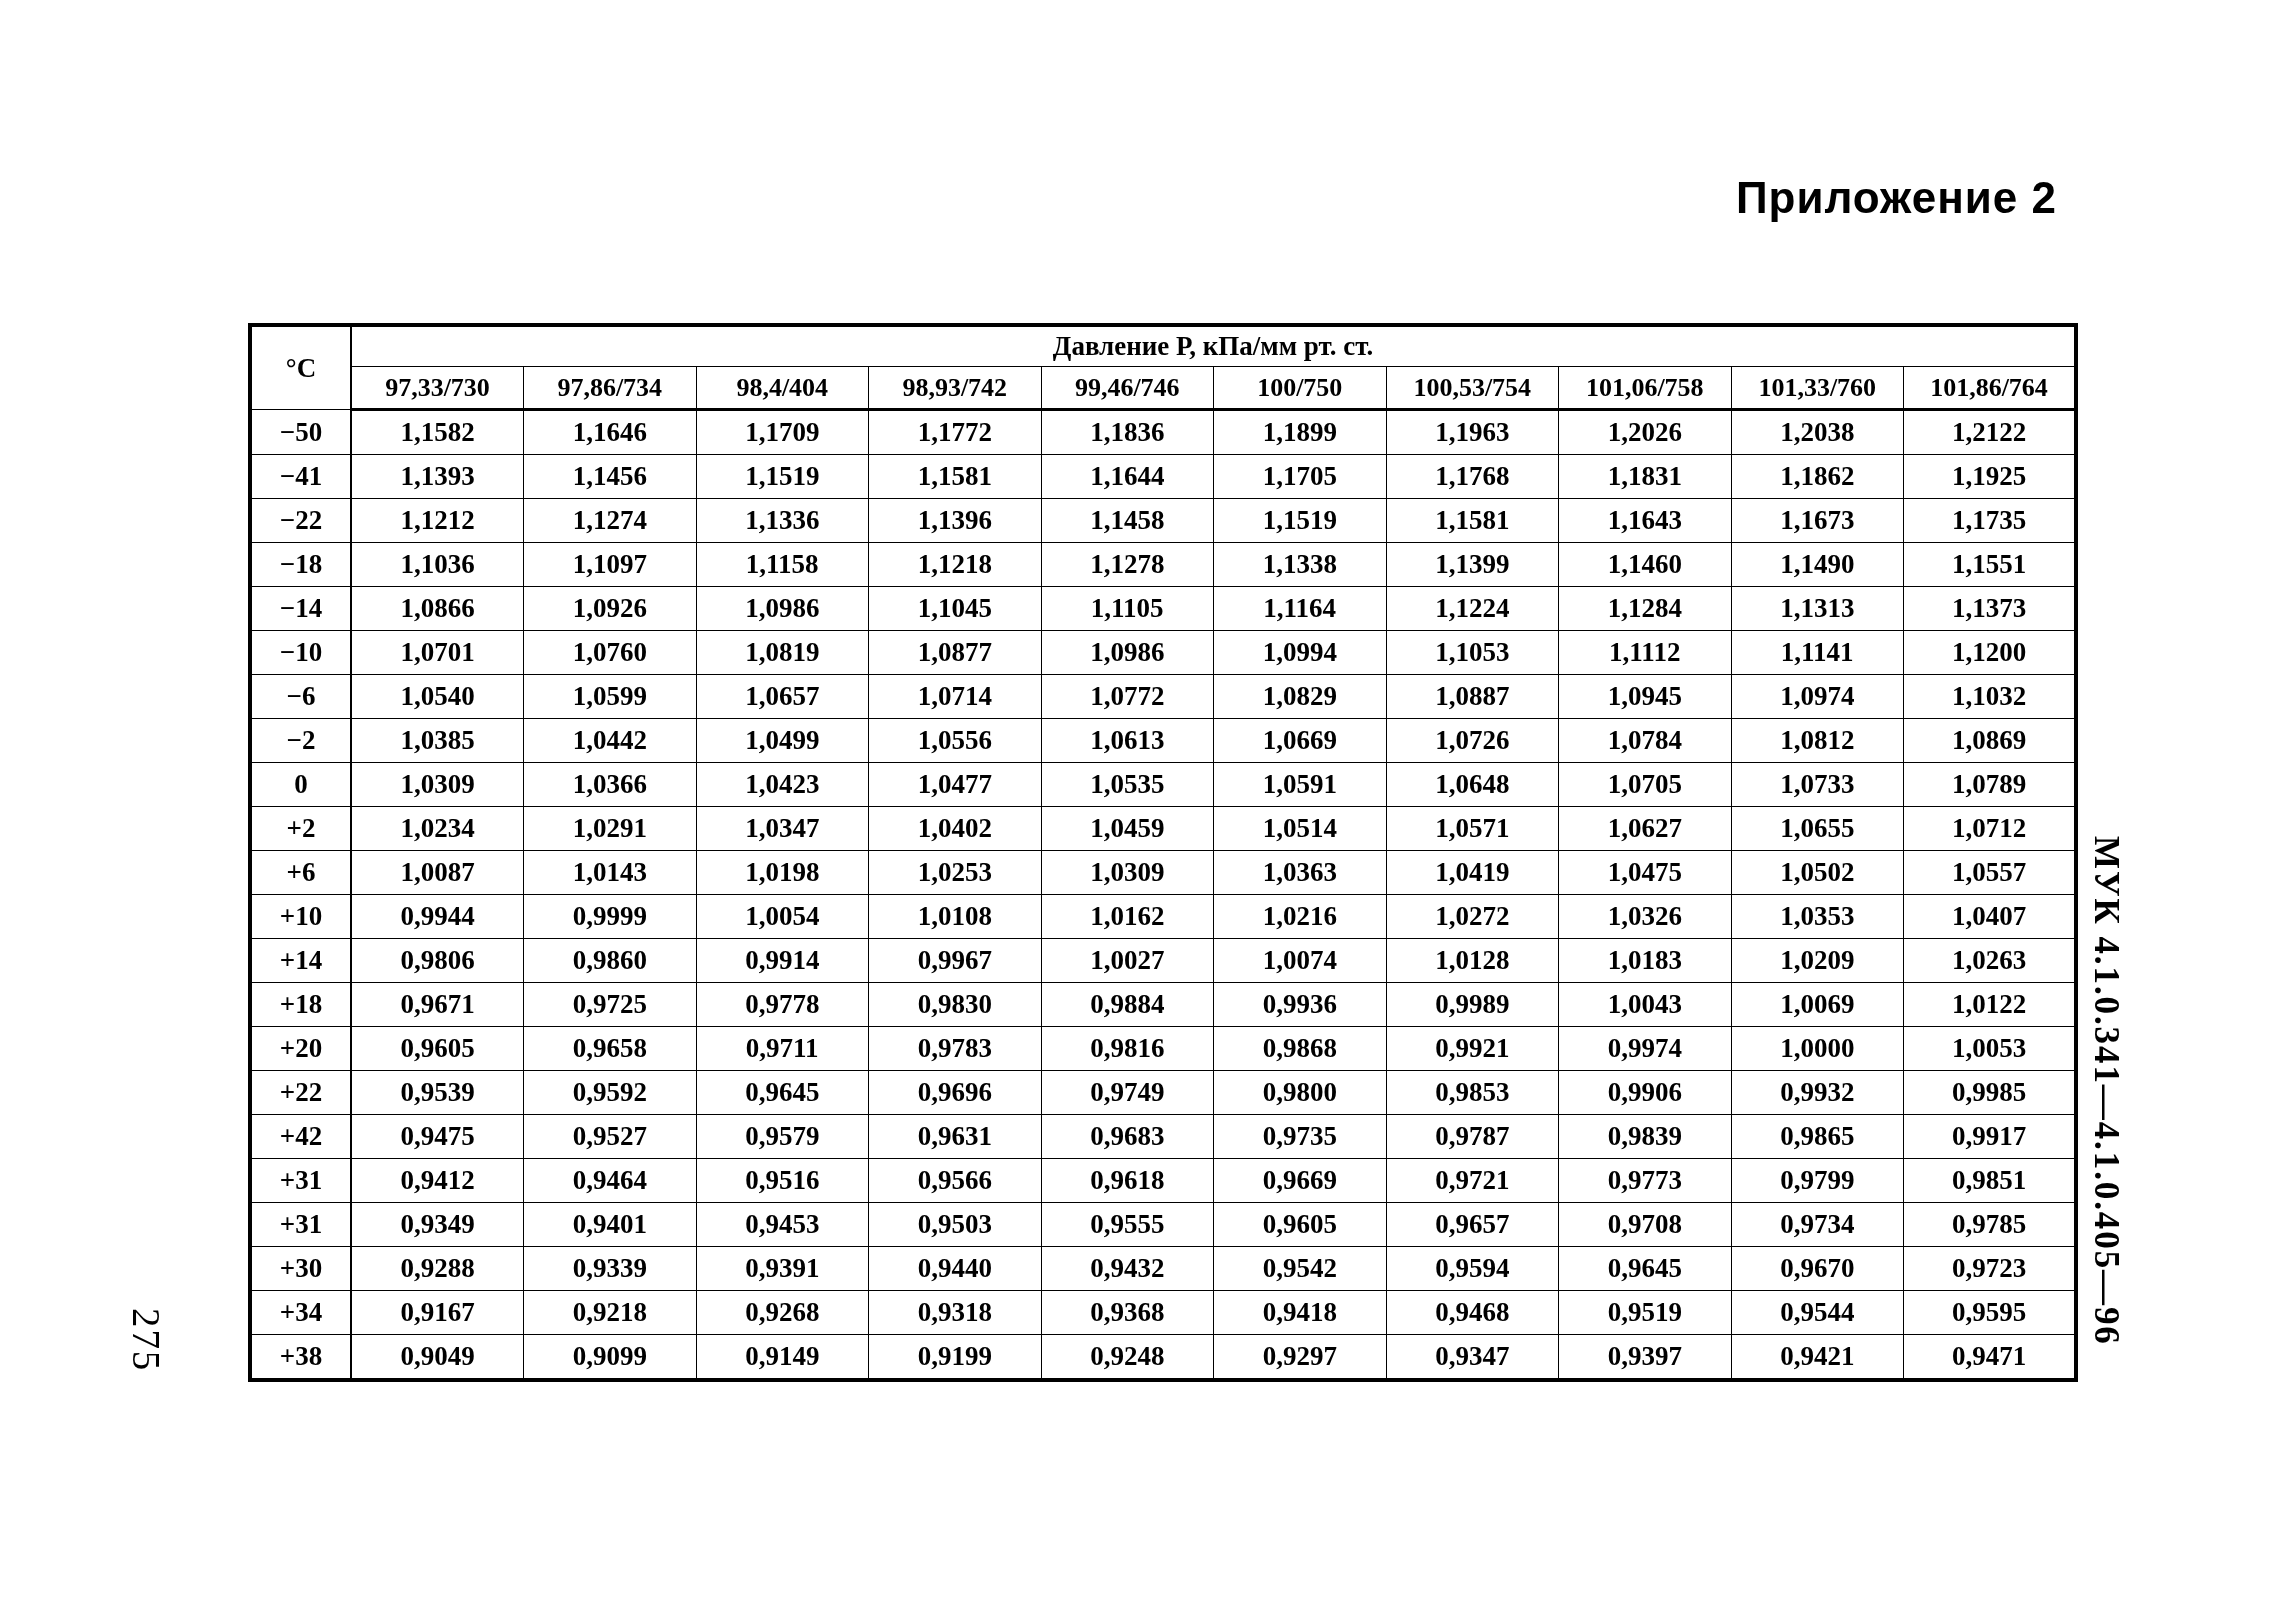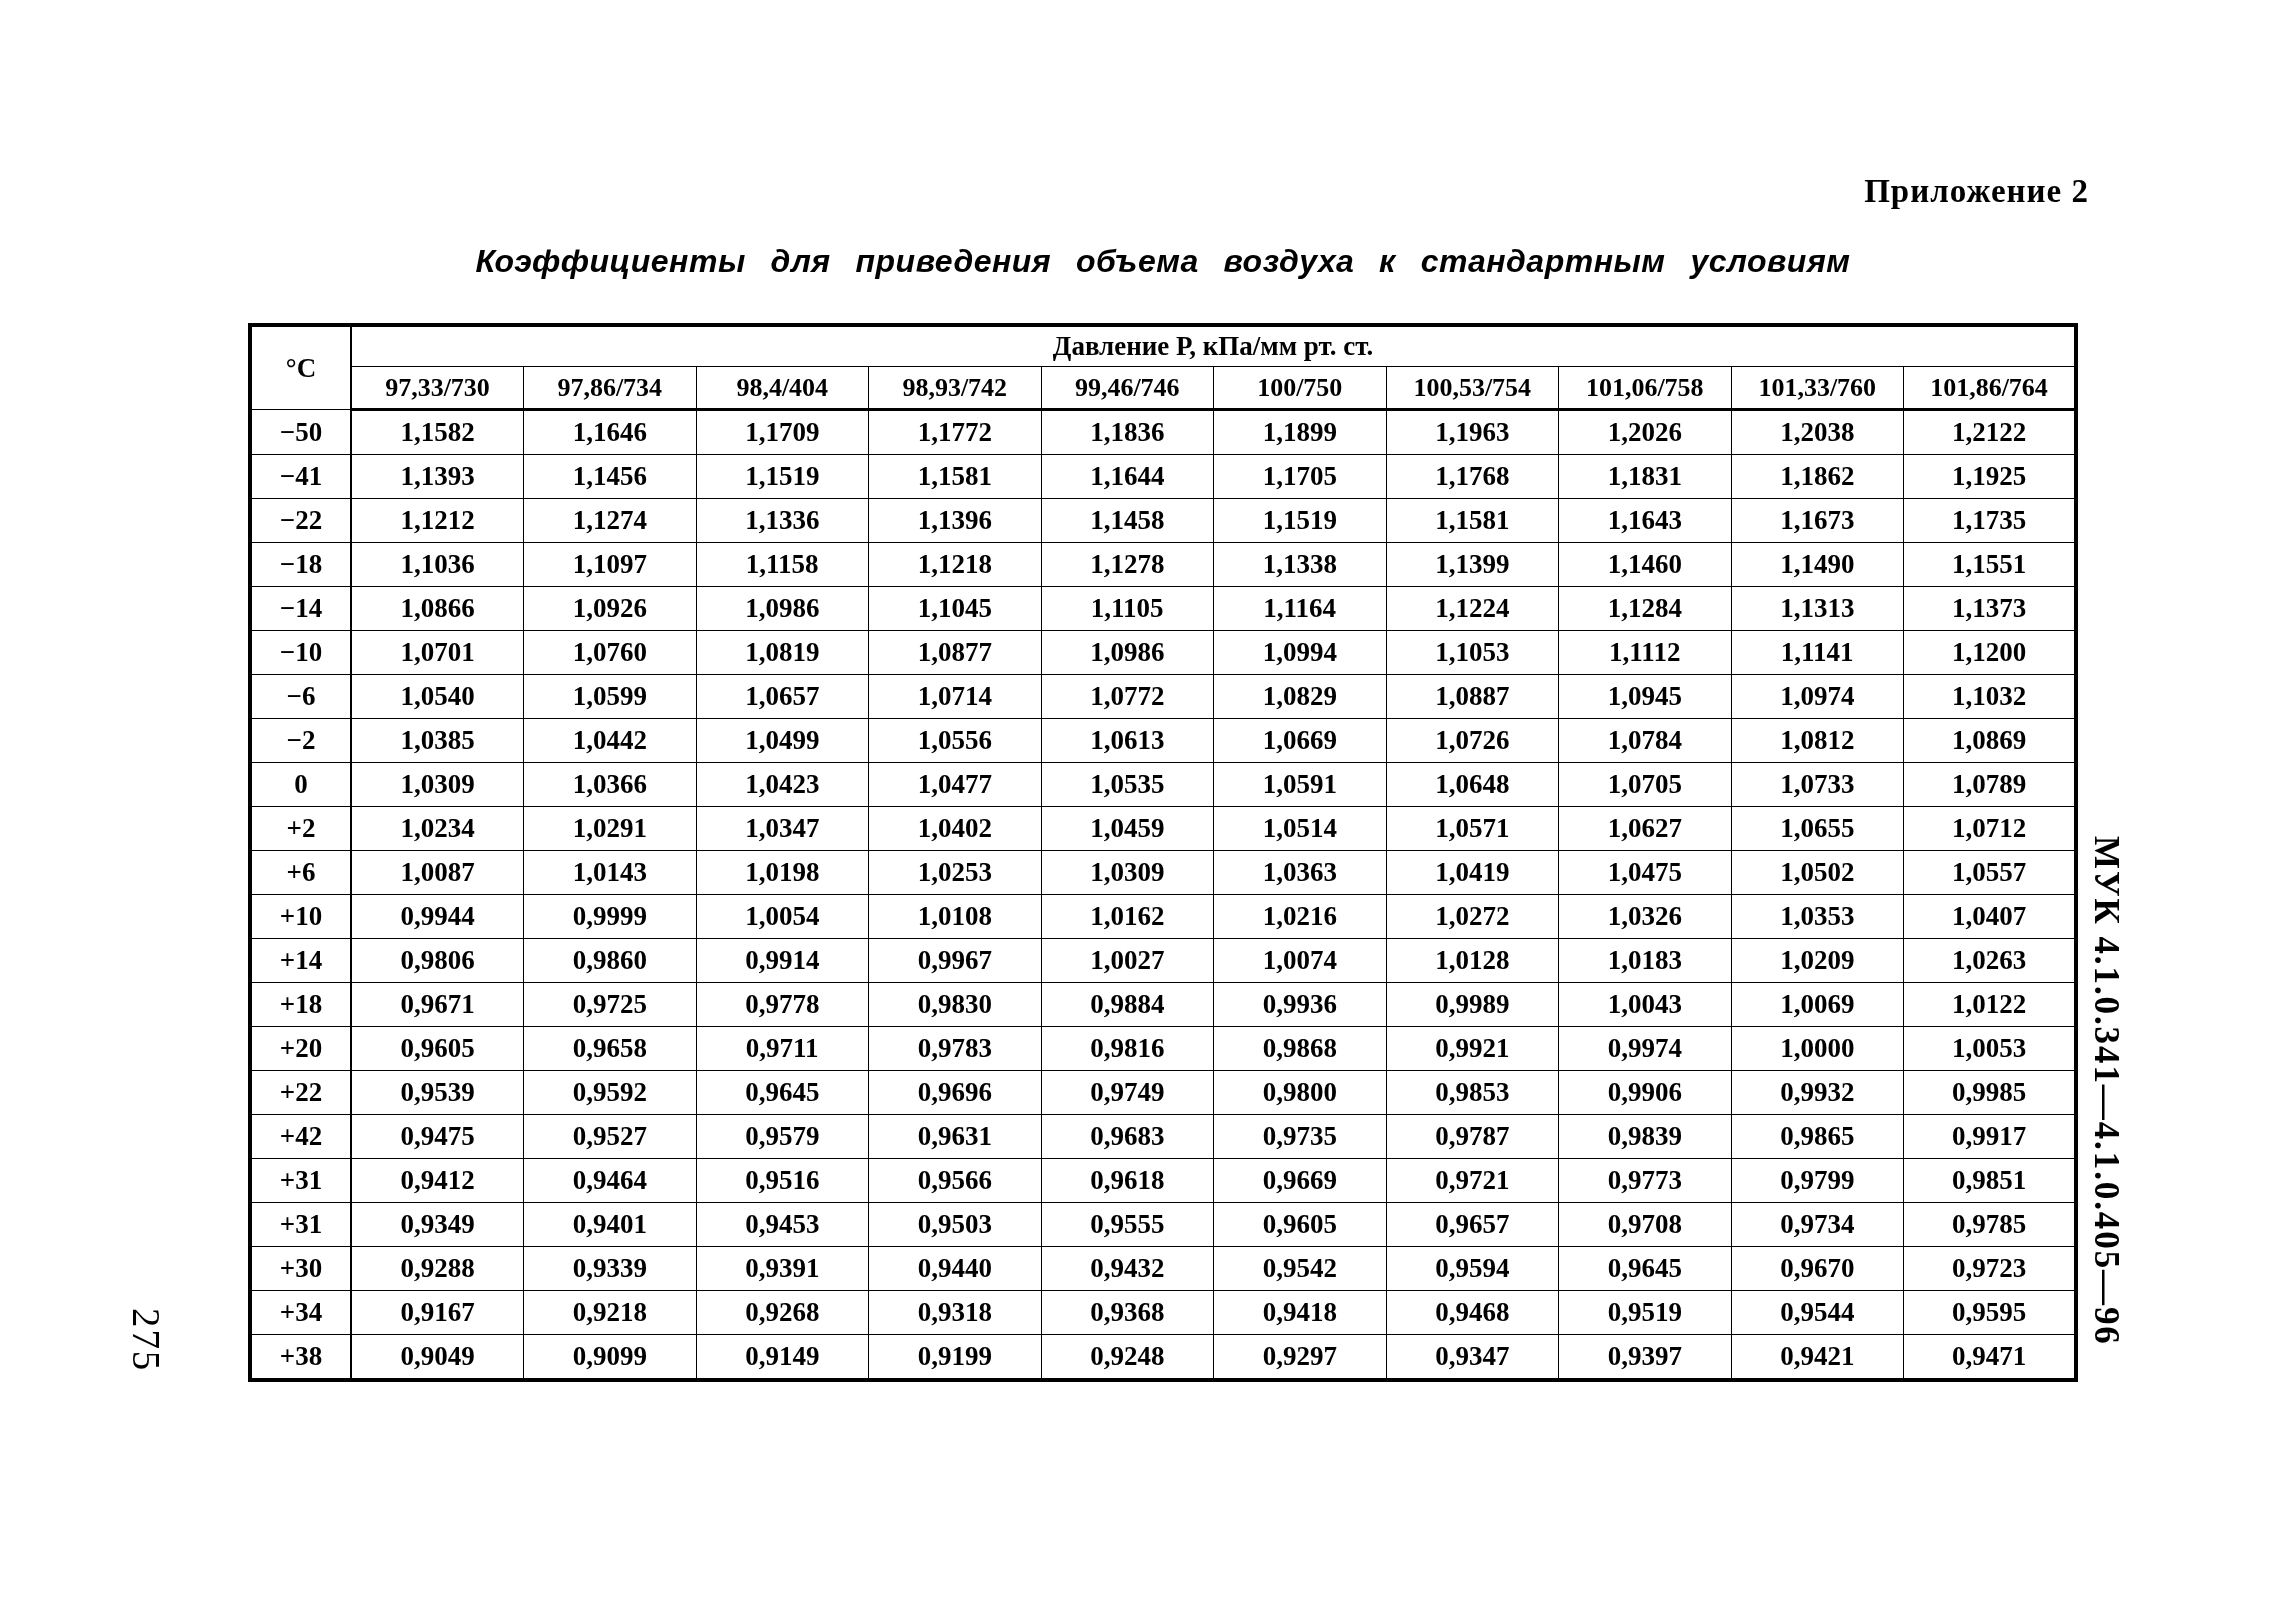--- a/index.html
+++ b/index.html
@@ -8,24 +8,24 @@
     background:#ffffff;
     font-family:"Liberation Serif", serif;
     color:#000;
     position:relative;
     overflow:hidden;
   }
   .page { position:absolute; inset:0; }
 
   .appendix {
     position:absolute;
-    top:173px; right:204px;
-    font-family:Liberation Serif, serif;
+    top:173px; right:236px;
+    font-family:Liberation Sans, sans-serif;
     font-weight:bold;
-    font-size:33px;
+    font-size:44px;
     letter-spacing:1px;
   }
 
   .doc-title {
     position:absolute;
     top:243px; left:248px; width:1830px;
     text-align:center;
     font-family:"Liberation Sans", sans-serif;
     font-weight:bold;
     font-style:italic;
@@ -78,21 +78,20 @@
     letter-spacing:1.9px;
   }
 </style>
 </head>
 <body>
 
 <div class="page">
 
   <div class="appendix">Приложение 2</div>
 
-  <div class="doc-title">Коэффициенты для приведения объема воздуха к стандартным условиям</div>
 
   <table class="coeff-table">
     <colgroup>
       <col style="width:101px">
       <col>
         <col>
         <col>
         <col>
         <col>
         <col>

